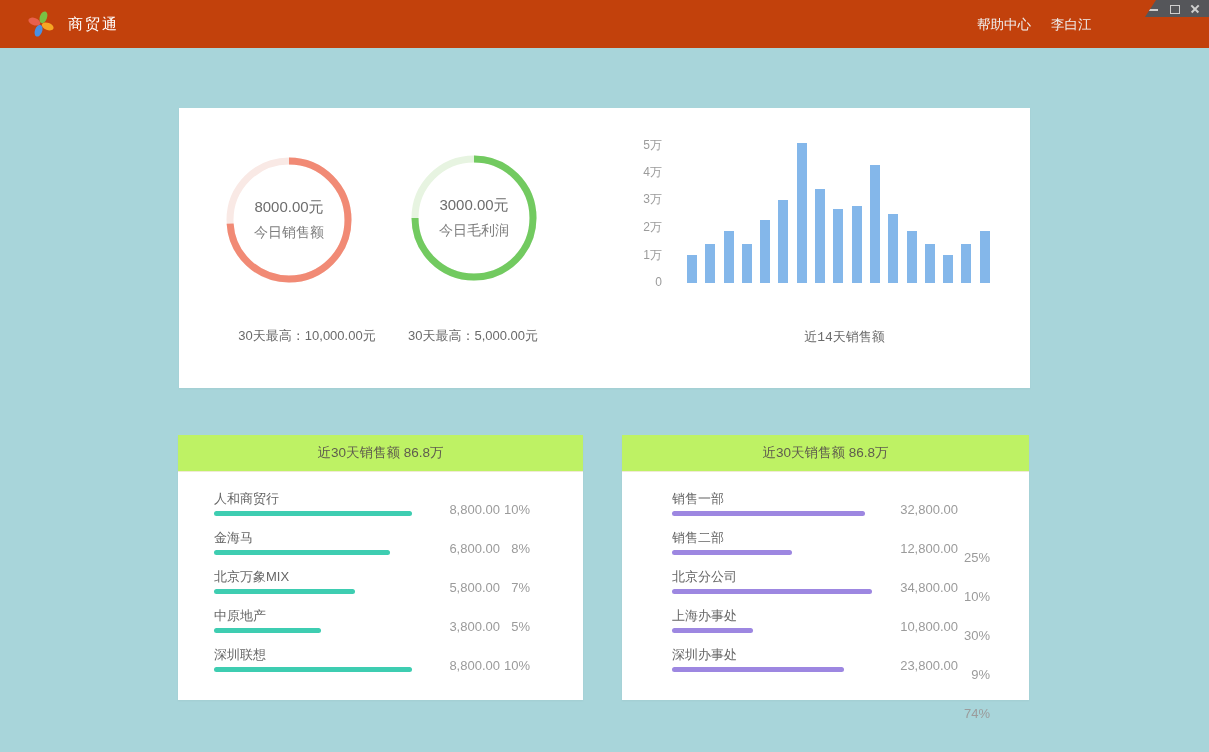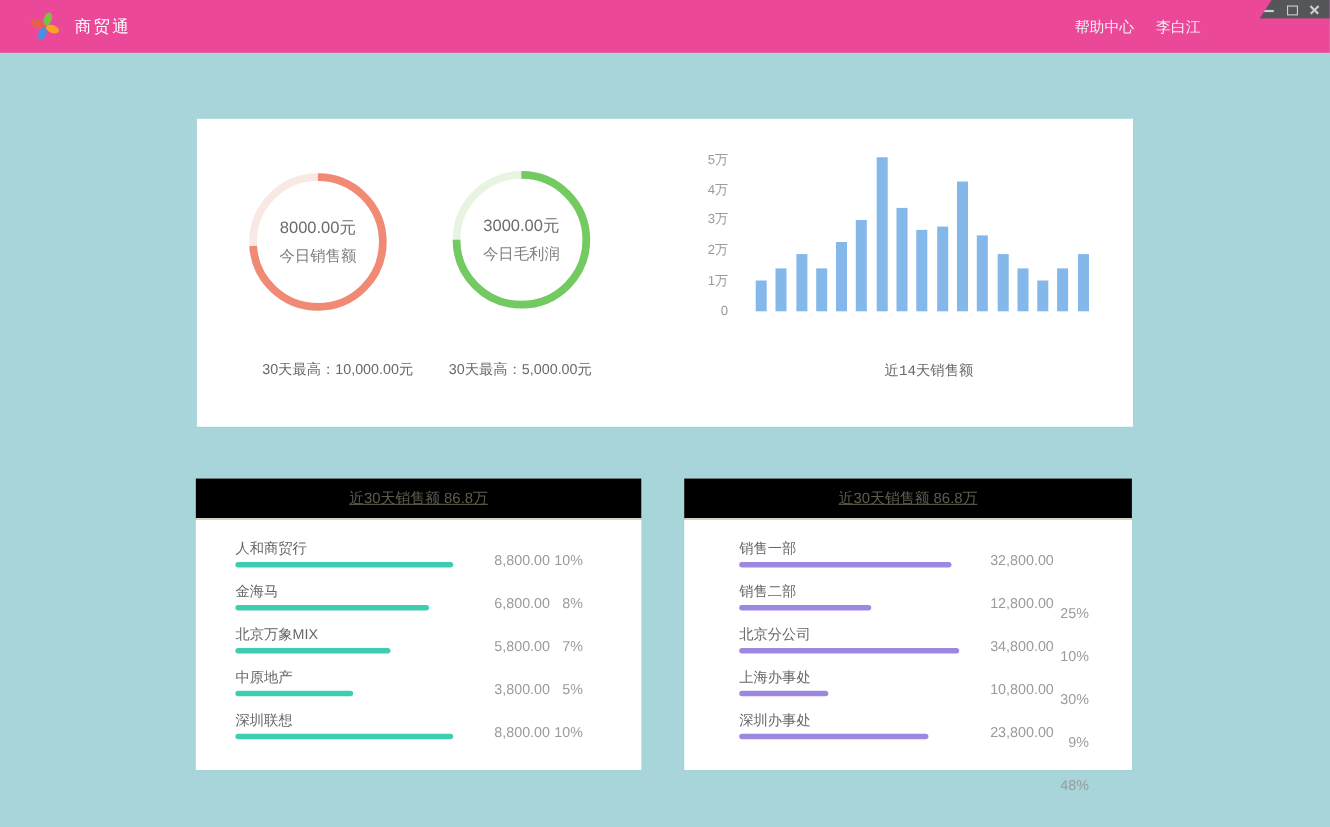--- a/index.html
+++ b/index.html
@@ -1,20 +1,20 @@
 <!DOCTYPE html>
 <html><head>
 <meta charset="utf-8">
 <style>
   * { margin:0; padding:0; box-sizing:border-box; }
   html,body { width:1209px; height:752px; overflow:hidden; }
   body { font-family:"Liberation Sans", sans-serif; background:#a8d5da; position:relative; }
 
   
-  .titlebar { position:absolute; left:0; top:0; width:1209px; height:48px; background:#ec4899; }
+  .titlebar { position:absolute; left:0; top:0; width:1209px; height:48px; background:#c2410c; }
   .win-controls { position:absolute; right:0; top:0; height:17px; width:64px; background:#55565a;
                   clip-path:polygon(11px 0,100% 0,100% 100%,0 100%);
                   display:flex; align-items:center; justify-content:flex-end; gap:9px; padding:0 8px 0 0; }
   .wc-btn { width:12px; height:12px; position:relative; cursor:default; }
   .wc-min::after { content:""; position:absolute; left:2px; top:6px; width:9px; height:2px; background:#cfcfcf; }
   .wc-max::after { content:""; position:absolute; left:2px; top:2px; width:8px; height:7px; border:1px solid #cfcfcf; }
   .wc-close::before,.wc-close::after { content:""; position:absolute; left:1px; top:5px; width:10px; height:1.5px; background:#cfcfcf; }
   .wc-close::before { transform:rotate(45deg); }
   .wc-close::after { transform:rotate(-45deg); }
 
@@ -48,23 +48,23 @@
           display:flex; align-items:flex-end; gap:8.3px; }
   .vbar { width:10px; flex:none; }
   .y-axis { position:absolute; left:430px; top:0; width:53px; height:200px; }
   .ytick { position:absolute; right:0; width:53px; text-align:right; font-size:12px; color:#9b9b9b; line-height:15px; }
   .x-axis { position:absolute; left:508px; top:189px; width:305px; height:16px; }
   .xlab { position:absolute; transform:translateX(-50%); font-size:12px; color:#9b9b9b; white-space:nowrap; }
   .bar-chart-title { position:absolute; left:508px; top:220px; width:315px; text-align:center;
                      font-size:13px; color:#6a6a6a;font-family:Liberation Mono, monospace; }
 
   
-  .rank-header { height:37px; background:#000000; border-bottom:1px solid #f0ead6;
+  .rank-header { height:37px; background:#bef264; border-bottom:1px solid #f0ead6;
                  display:flex; align-items:center; justify-content:center;
-                 font-size:13.5px; color:#5f5c4e;text-decoration:underline; }
+                 font-size:13.5px; color:#5f5c4e; }
   .rank-body { position:relative; padding-top:17px; }
   .rank-row { position:relative; height:39px; }
   .rank-name { position:absolute; top:1px; font-size:13px; color:#666666; }
   .rank-bar { position:absolute; top:22px; height:5px; border-radius:3px; }
   .rank-val, .rank-pct { position:absolute; top:13px; font-size:13px; color:#9b9b9b; text-align:right; }
   .card-rank-left  .rank-name, .card-rank-left  .rank-bar { left:36px; }
   .card-rank-right .rank-name, .card-rank-right .rank-bar { left:50px;text-align:center; }
   .card-rank-left  .rank-val { right:83px; width:90px; }
   .card-rank-left  .rank-pct { right:53px; width:40px; }
   .card-rank-right .rank-val { right:71px; width:100px; }
@@ -208,16 +208,16 @@
     <div class="rank-row">
       <span class="rank-name">上海办事处</span>
       <span class="rank-bar" style="width: 81px; background: rgb(157, 135, 225);"></span>
       <span class="rank-val">10,800.00</span>
       <span class="rank-pct">9%</span>
     </div>
     <div class="rank-row">
       <span class="rank-name">深圳办事处</span>
       <span class="rank-bar" style="width: 172px; background: rgb(157, 135, 225);"></span>
       <span class="rank-val">23,800.00</span>
-      <span class="rank-pct">48%</span>
+      <span class="rank-pct">74%</span>
     </div>
   </div>
 </div>
 
 </body></html>

